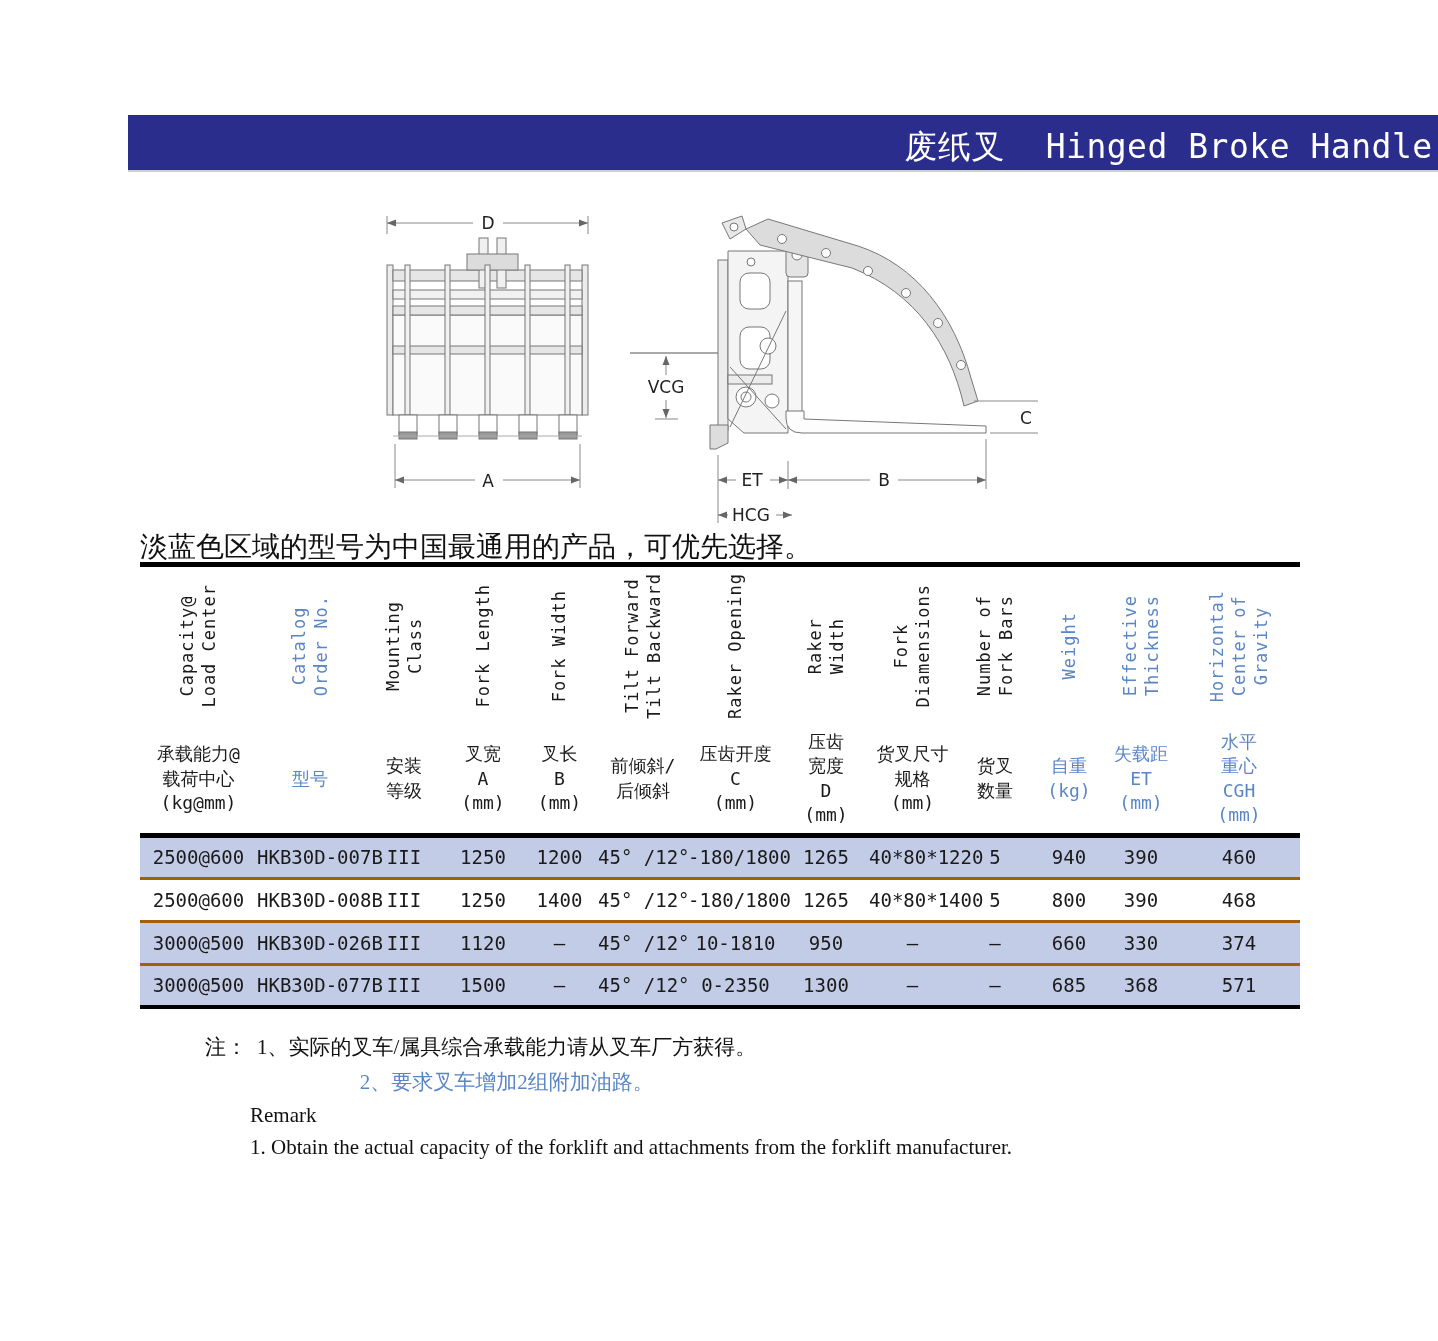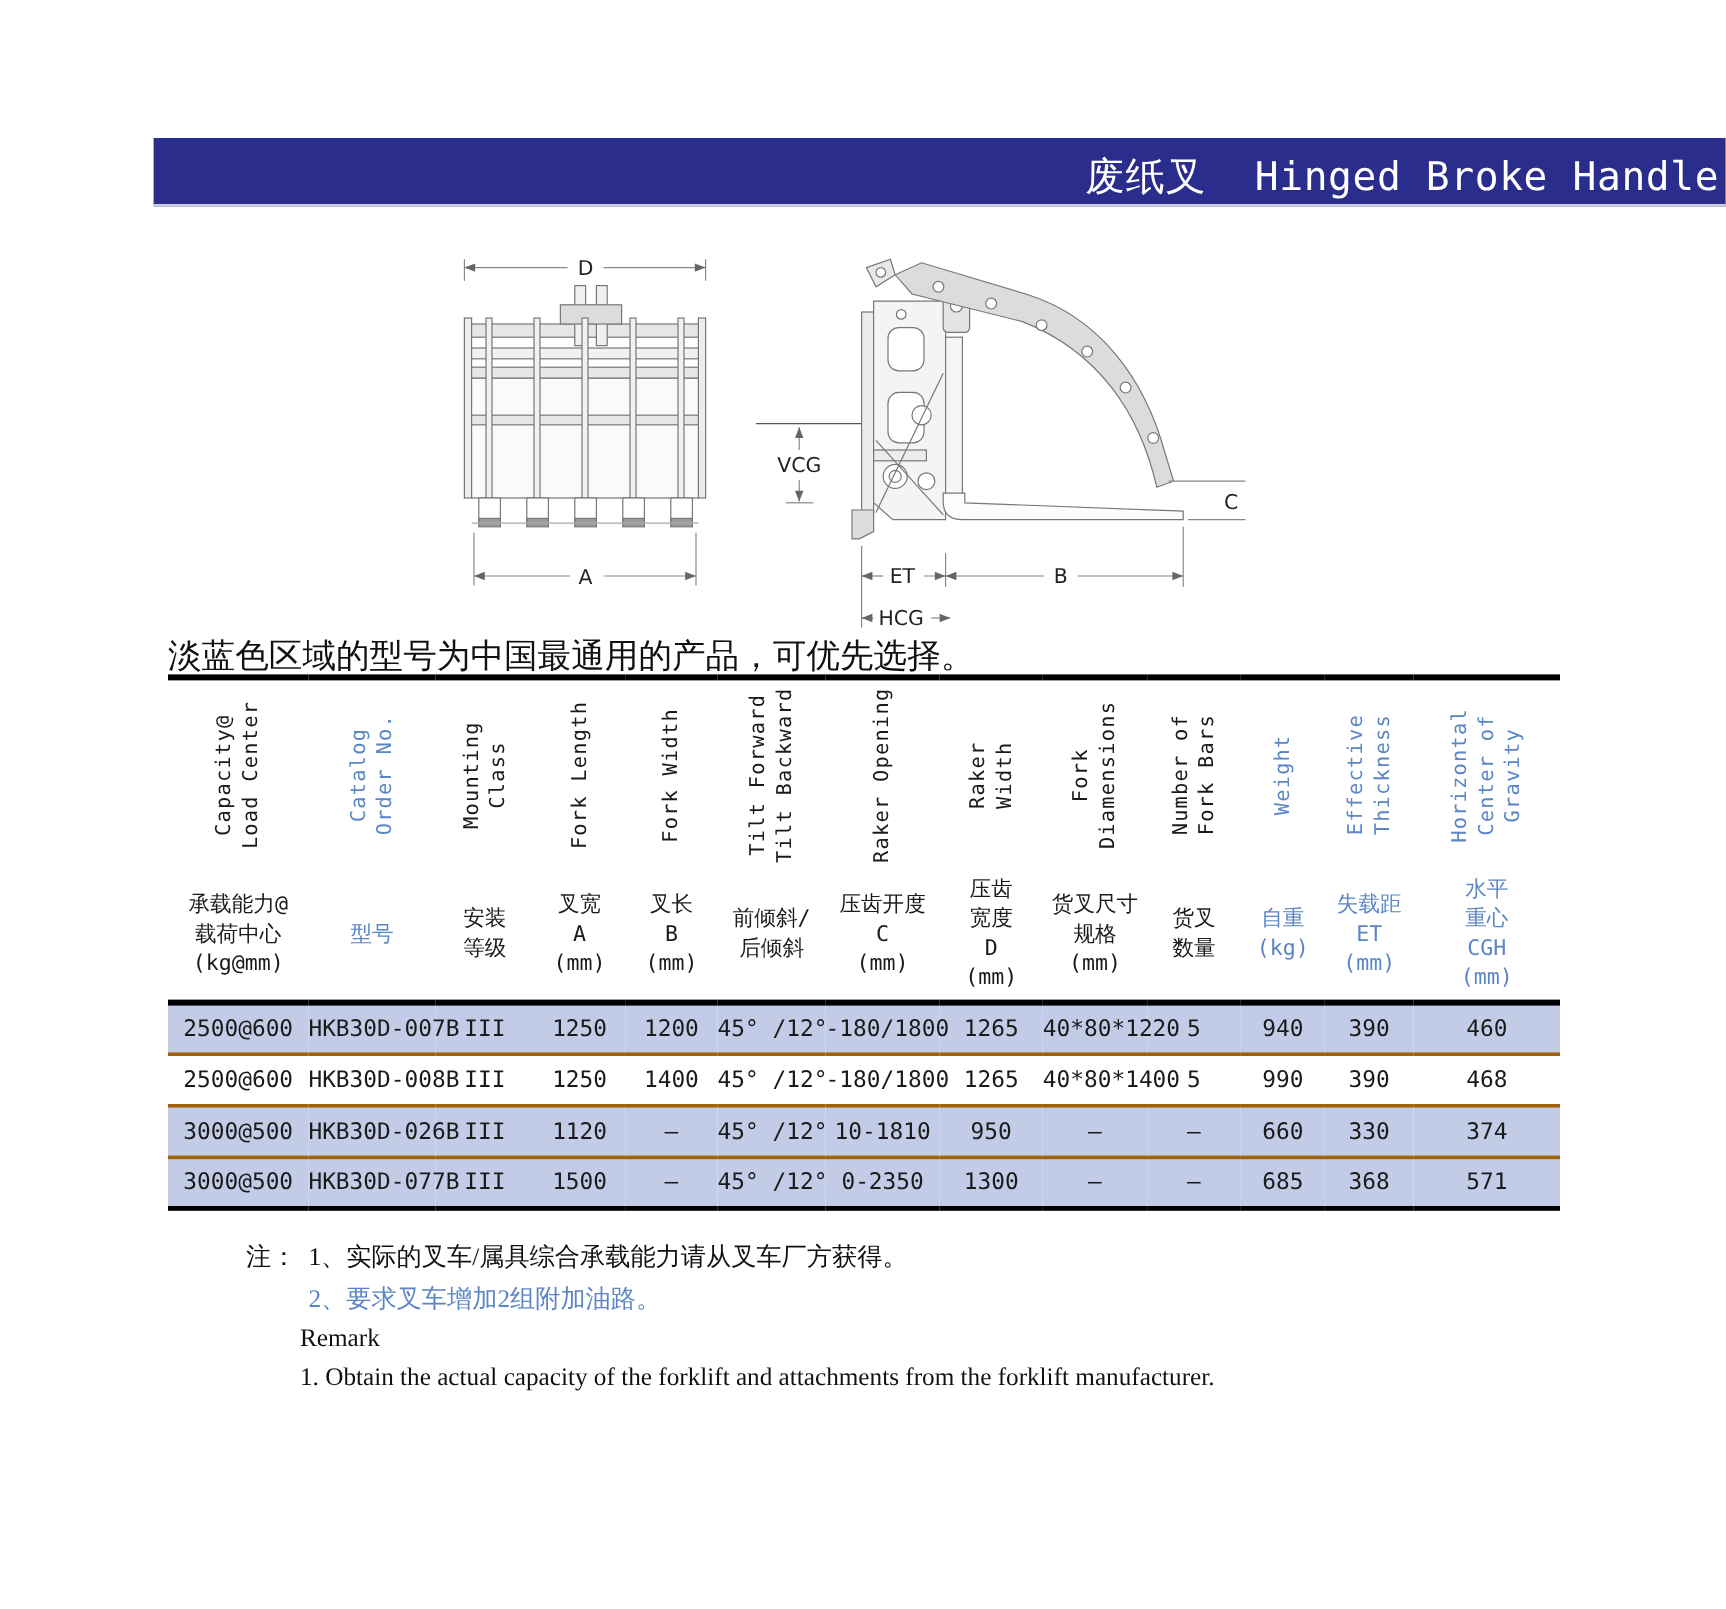--- a/index.html
+++ b/index.html
@@ -33,21 +33,21 @@
   .cn { white-space:pre-line; font-size:18px; line-height:1.35; display:inline-block; }
   tbody tr { border-bottom:3px solid #a16207; height:43px; }
   tbody tr:last-child { border-bottom:4px solid #000; }
   tbody td { font-size:19px; }
   tbody tr.hl { background:var(--hl); }
   .accent { color:var(--accent); }
 
   .footnotes { position:absolute; left:205px; top:1030px; display:flex; gap:10px;
                font-family:"Liberation Serif","DejaVu Serif",serif; font-size:21px;
                color:#111; line-height:1.65; }
-  .footnotes .n2 { color:var(--accent); }
+  .footnotes .n2 { color:var(--accent);text-align:center; }
 
   .remark { position:absolute; left:250px; top:1100px; color:#111;
             font-family:Liberation Serif, serif; font-size:21px; line-height:1.5; }
 </style>
 </head>
 <body>
 
 <div class="band">
   <span class="title">废纸叉  Hinged Broke Handler</span>
 </div>
@@ -322,21 +322,21 @@
       <td>2500@600</td>
       <td>HKB30D-008B</td>
       <td>III</td>
       <td>1250</td>
       <td>1400</td>
       <td>45° /12°</td>
       <td>-180/1800</td>
       <td>1265</td>
       <td>40*80*1400</td>
       <td>5</td>
-      <td>990</td>
+      <td>800</td>
       <td>390</td>
       <td>468</td>
     </tr>
     <tr class="hl">
       <td>3000@500</td>
       <td>HKB30D-026B</td>
       <td>III</td>
       <td>1120</td>
       <td>–</td>
       <td>45° /12°</td>

